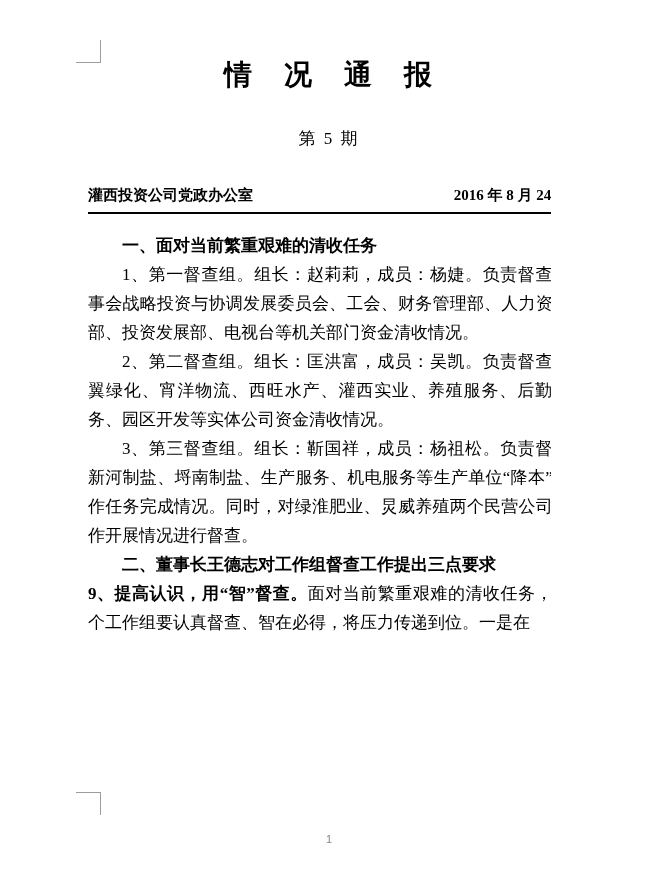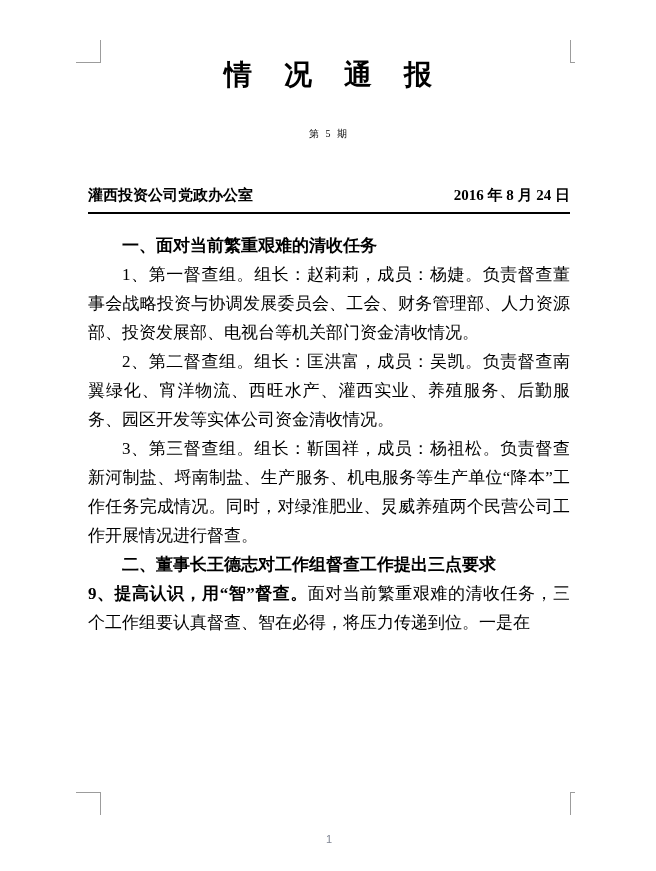--- a/index.html
+++ b/index.html
@@ -8,21 +8,20 @@
     background: #ffffff;
   }
   .page {
     position: relative;
     width: 551px;
     height: 871px;
     background: #ffffff;
     overflow: hidden;
     font-family: "Liberation Serif", "DejaVu Serif", serif;
     color: #000000;
-    padding-left: 24px;
   }
   
   .crop {
     position: absolute;
     width: 24px;
     height: 22px;
   }
   .crop.tl { left: 76px;  top: 40px;  border-right: 1px solid #9c9c9c; border-bottom: 1px solid #9c9c9c; }
   .crop.tr { left: 570px; top: 40px;  border-left: 1px solid #9c9c9c;  border-bottom: 1px solid #9c9c9c; }
   .crop.bl { left: 76px;  top: 792px; border-right: 1px solid #9c9c9c; border-top: 1px solid #9c9c9c; }
@@ -39,21 +38,21 @@
     font-weight: bold;
     letter-spacing: 2px;
     white-space: pre;
   }
   .issue-no {
     position: absolute;
     left: 88px;
     width: 482px;
     top: 127px;
     text-align: center;
-    font-size: 10px;
+    font-size: 17px;
     letter-spacing: 2px;
   }
   .header-row {
     position: absolute;
     left: 88px;
     width: 482px;
     top: 186px;
     display: flex;
     justify-content: space-between;
     align-items: flex-end;

